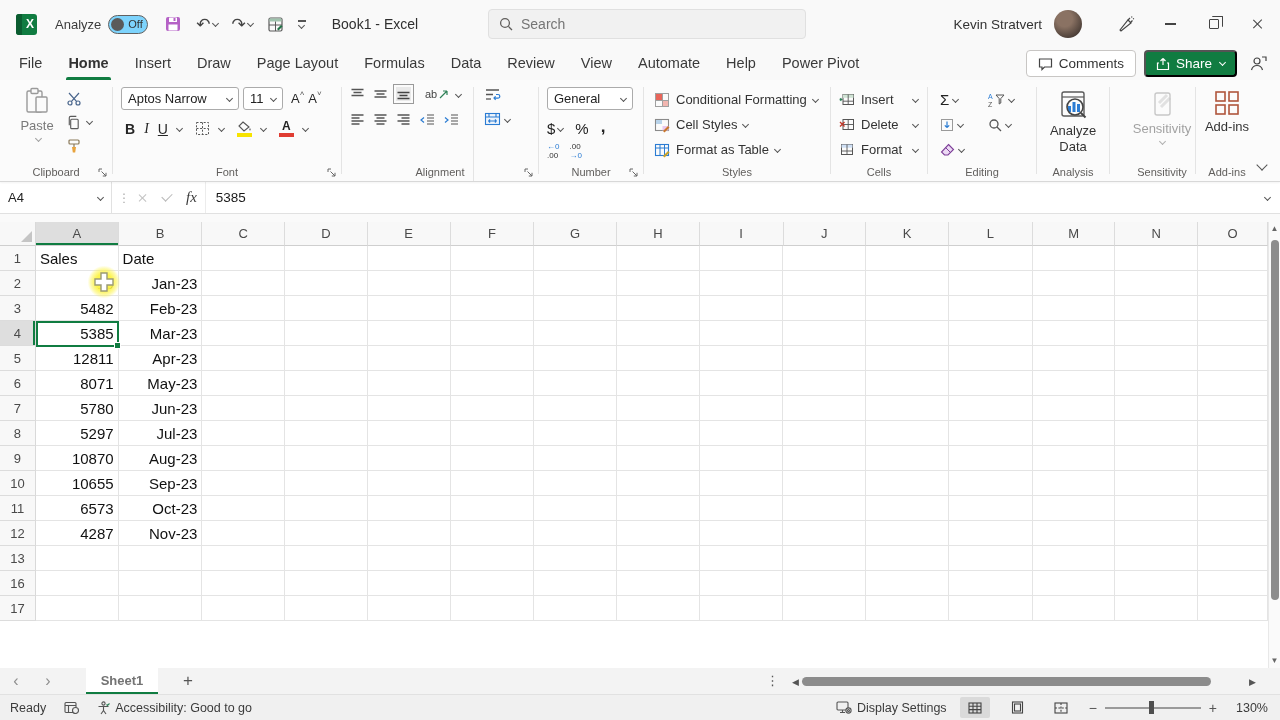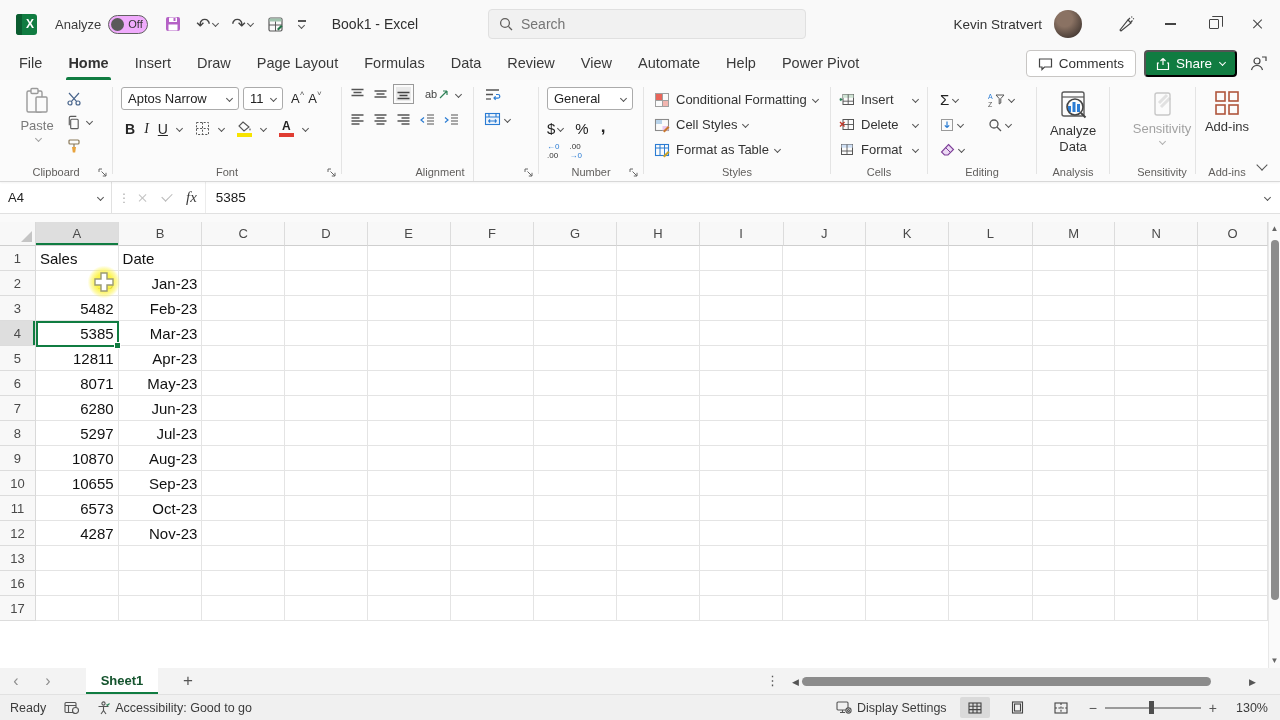--- a/index.html
+++ b/index.html
@@ -5,21 +5,21 @@
   * { box-sizing: border-box; margin: 0; padding: 0; }
   html,body { width:1280px; height:720px; overflow:hidden; background:#fff;
     font-family:"Liberation Sans", sans-serif; color:#323130; }
 
   
   .titlebar{ height:48px; background:#f9f9f9; display:flex; align-items:center; position:relative; }
   .xl-logo{ width:21px; height:21px; margin-left:16px; border-radius:3px; background:#107c41; position:relative; flex:none;}
   .xl-logo::before{ content:""; position:absolute; left:0; top:0; bottom:0; width:6px; background:#0b5c30; border-radius:3px 0 0 3px;}
   .xl-logo::after{ content:"X"; position:absolute; right:3px; top:3px; color:#fff; font-size:12px; font-weight:bold; line-height:15px;}
   .autosave{ display:flex; align-items:center; gap:7px; margin-left:18px; font-size:13px; color:#3b3b3b;}
-  .toggle{ width:40px; height:19px; border:1px solid #616161; border-radius:10px; background:#f0abfc; display:flex; align-items:center; position:relative;}
+  .toggle{ width:40px; height:19px; border:1px solid #616161; border-radius:10px; background:#7dd3fc; display:flex; align-items:center; position:relative;}
   .knob{ width:13px; height:13px; border-radius:50%; background:#5a5a5a; margin-left:2px;}
   .toggle-label{ font-size:11px; color:#333; margin-left:4px;}
   .qat{ display:flex; align-items:center; gap:14px; margin-left:16px; }
   .qat .uarrow{ font-size:17px; color:#444; line-height:1;}
   .tinychev{ width:5px; height:5px; border-right:1.3px solid #555; border-bottom:1.3px solid #555; transform:rotate(45deg); display:inline-block; margin-left:2px; margin-bottom:2px;}
   .qat-group{ display:flex; align-items:center; }
   .qat-custom{ display:flex; flex-direction:column; align-items:center; gap:1px;}
   .qat-custom .bar{ width:8px; height:1.4px; background:#555;}
   .doc-title{ margin-left:26px; font-size:14px; color:#2f2f2f; }
   .searchbox{ position:absolute; left:488px; top:9px; width:318px; height:30px; background:#f1f1f1; border:1px solid #e0e0e0; border-radius:4px; display:flex; align-items:center; padding:0 10px; gap:8px;}
@@ -142,21 +142,21 @@
   .vscroll{ position:absolute; right:0; top:0; bottom:0; width:12px; background:#fafafa; border-left:1px solid #e8e8e8; display:flex; flex-direction:column; align-items:center;}
   .vthumb{ position:absolute; top:18px; left:2px; width:8px; height:360px; background:#8c8c8c; border-radius:4px;}
   .scroll-arrow{ font-size:8px; color:#666; line-height:14px;}
   .vscroll .down{ position:absolute; bottom:0;}
   .cursor-plus{ position:absolute; left:87px; top:43px; width:34px; height:34px; pointer-events:none;
      background:radial-gradient(circle, rgba(252,243,70,.95) 0 35%, rgba(252,243,70,.45) 55%, rgba(252,243,70,0) 68%); }
 
   
   .tabbar{ height:27px; background:#f3f3f3; border-bottom:1px solid #e1e1e1; display:flex; align-items:stretch; position:relative;}
   .navarrow{ width:32px; display:flex; align-items:center; justify-content:center; font-size:16px; color:#8f8f8f;}
-  .sheettab{ margin-left:22px; width:72px; background:#fff; display:flex; align-items:center; justify-content:center; font-size:13px; font-weight:bold; color:#14532d; border-bottom:2.5px solid #107c41;}
+  .sheettab{ margin-left:22px; width:72px; background:#fff; display:flex; align-items:center; justify-content:center; font-size:13px; font-weight:bold; color:#737373; border-bottom:2.5px solid #107c41;}
   .addsheet{ width:60px; display:flex; align-items:center; justify-content:center; font-size:17px; color:#555;}
   .tab-dots{ position:absolute; left:766px; top:5px; color:#555; font-size:13px;}
   .hscroll-left{ position:absolute; left:792px; top:9px; font-size:9px; color:#555;}
   .hscroll-right{ position:absolute; left:1249px; top:9px; font-size:9px; color:#555;}
   .hthumb{ position:absolute; left:802px; top:9px; width:409px; height:9px; background:#8c8c8c; border-radius:5px;}
 
   
   .statusbar{ height:25px; background:#f0f0f0; display:flex; align-items:center; font-size:12.5px; color:#3b3b3b;}
   .sb-left{ display:flex; align-items:center; gap:18px; padding-left:10px;}
   .sb-item{ display:flex; align-items:center; gap:5px;}
@@ -821,21 +821,21 @@
         <div class="cell" style="width: 84px;"></div>
         <div class="cell" style="width: 83px;"></div>
         <div class="cell" style="width: 83px;"></div>
         <div class="cell" style="width: 84px;"></div>
         <div class="cell" style="width: 83px;"></div>
         <div class="cell" style="width: 83px;"></div>
         <div class="cell" style="width: 70px;"></div>
       </div>
       <div class="grow">
         <div class="rowhdr">7</div>
-        <div class="cell num" style="width: 83px;">6280</div>
+        <div class="cell num" style="width: 83px;">5780</div>
         <div class="cell num" style="width: 84px;">Jun-23</div>
         <div class="cell" style="width: 83px;"></div>
         <div class="cell" style="width: 83px;"></div>
         <div class="cell" style="width: 83px;"></div>
         <div class="cell" style="width: 84px;"></div>
         <div class="cell" style="width: 83px;"></div>
         <div class="cell" style="width: 83px;"></div>
         <div class="cell" style="width: 84px;"></div>
         <div class="cell" style="width: 83px;"></div>
         <div class="cell" style="width: 83px;"></div>

